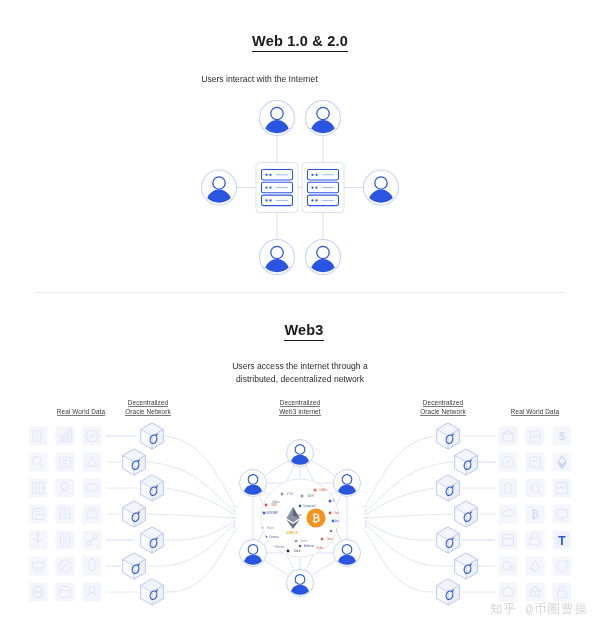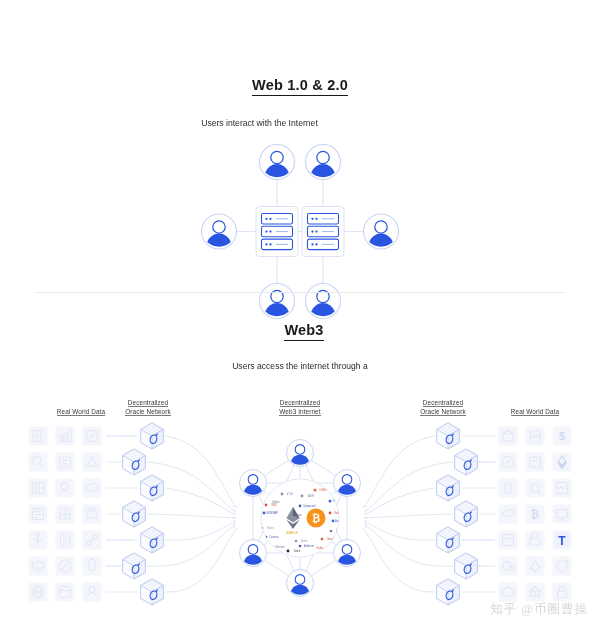--- a/index.html
+++ b/index.html
@@ -5,21 +5,21 @@
   * { box-sizing: border-box; margin: 0; padding: 0; }
   html, body {
     width: 600px; height: 628px;
     background: #ffffff;
     font-family: "Liberation Sans", sans-serif;
     overflow: hidden;
   }
   .page { position: relative; width: 600px; height: 628px; background: #fff; }
 
   
-  .sec1 { position: absolute; left: 0; top: 0; width: 600px; height: 290px; margin-top: 44px; }
+  .sec1 { position: absolute; left: 0; top: 0; width: 600px; height: 290px; }
   .title {
     text-align: center; font-size: 14.5px; font-weight: 700; color: #1a1a1a;
     letter-spacing: .2px;
   }
   .title span {
     border-bottom: 1.4px solid #1a1a1a; padding-bottom: 2px;
   }
   .subtitle {
     text-align: center; font-size: 8.6px; color: #2b2b2b; line-height: 1.48;
     margin-top: 11px;
@@ -43,21 +43,21 @@
     position: absolute; text-align: center; font-size: 6.4px; color: #3a3a3a;
     line-height: 1.42; letter-spacing: .1px;
   }
   .collabel u { text-decoration: none; border-bottom: .8px solid #7a7a7a; }
 
   .svg2 { position: absolute; left: 0; top: 118px; }
 
   .watermark {
     position: absolute; right: 12px; bottom: 10px;
     font-size: 12.5px; color: #d6d6d6; letter-spacing: 1px;
-    font-family: Liberation Serif, serif; white-space: nowrap;
+    font-family: Liberation Mono, monospace; white-space: nowrap;
   }
 </style>
 </head>
 <body>
 
 <div class="page">
 
   <div class="sec1">
     <div class="title">
       <span>Web 1.0 &amp; 2.0</span>
@@ -129,20 +129,21 @@
   </div>
 
   <div class="divider"></div>
 
   <div class="sec2">
     <div class="title">
       <span>Web3</span>
     </div>
     <div class="subtitle">
       <div>Users access the internet through a</div>
+      <div>distributed, decentralized network</div>
     </div>
 
     <div class="collabels">
       <div class="collabel" style="left:26px; top:9px; width:110px;">
         <u>Real World Data</u>
       </div>
       <div class="collabel" style="left:93px; top:0px; width:110px;">
         <u>Decentralized</u><br>
         <u>Oracle Network</u>
       </div>

